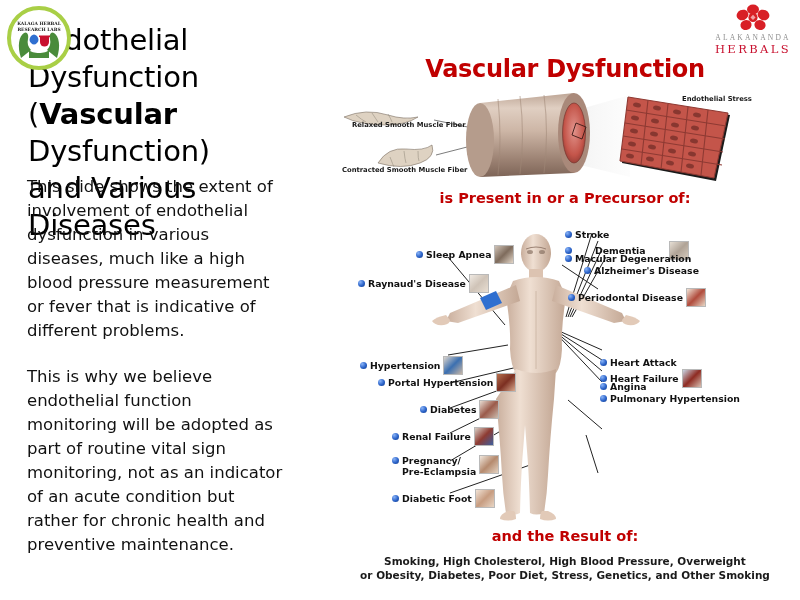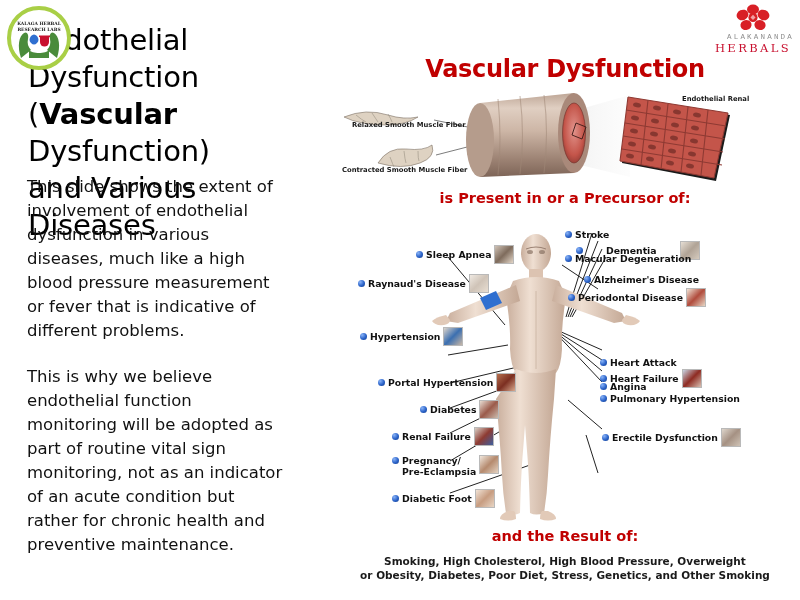--- a/index.html
+++ b/index.html
@@ -17,21 +17,21 @@
   }
   #slide-title b{font-weight:bold;}
   #body-text{
     position:absolute;left:27px;top:175px;width:260px;
     font-size:16.5px;line-height:24px;color:#111;
   }
   #body-text p{margin:0 0 22px 0;}
   
   #kalaga-logo{position:absolute;left:7px;top:6px;width:64px;height:64px;}
   #alakananda-logo{position:absolute;left:712px;top:4px;width:82px;height:52px;text-align:center;}
-  #alakananda-logo .al-name{font-size:7.5px;letter-spacing:2.2px;color:#8d8d8d;font-family:Liberation Mono, monospace;margin-top:1px;text-align:right;}
+  #alakananda-logo .al-name{font-size:7.5px;letter-spacing:2.2px;color:#8d8d8d;font-family:Liberation Serif, serif;margin-top:1px;}
   #alakananda-logo .al-sub{font-size:11.5px;letter-spacing:2.4px;color:#c8102e;font-family:"DejaVu Serif","Liberation Serif",serif;}
   
   #diagram{position:absolute;left:330px;top:0;width:470px;height:580px;}
   .red-head{
     color:#c00000;font-weight:bold;text-align:center;
     font-family:"DejaVu Sans","Liberation Sans",sans-serif;
   }
   #vd-title{position:absolute;left:0;top:55px;width:470px;font-size:24px;letter-spacing:-0.3px;}
   #precursor-line{position:absolute;left:0;top:190px;width:470px;font-size:14.5px;}
   #result-line{position:absolute;left:0;top:528px;width:470px;font-size:14.5px;}
@@ -184,21 +184,21 @@
           <ellipse cx="300" cy="71" rx="4" ry="2.4" transform="rotate(9 300 71)"></ellipse>
           <ellipse cx="320" cy="74" rx="4" ry="2.4" transform="rotate(9 320 74)"></ellipse>
           <ellipse cx="340" cy="78" rx="4" ry="2.4" transform="rotate(9 340 78)"></ellipse>
           <ellipse cx="360" cy="81" rx="4" ry="2.4" transform="rotate(9 360 81)"></ellipse>
         </g>
       </g>
     </svg>
 
     <div class="fiber-label" style="left:22px;top:36px;">Relaxed Smooth Muscle Fiber</div>
     <div class="fiber-label" style="left:12px;top:81px;">Contracted Smooth Muscle Fiber</div>
-    <div class="fiber-label" style="left:352px;top:10px;">Endothelial Renal</div>
+    <div class="fiber-label" style="left:352px;top:10px;">Endothelial Stress</div>
   </div>
 
   <div id="precursor-line" class="red-head">is Present in or a Precursor of:</div>
 
   <svg style="position:absolute;left:0;top:205px;" width="470" height="320" viewBox="0 0 470 320">
     <defs>
       <linearGradient id="skin" x1="0" y1="0" x2="1" y2="0">
         <stop offset="0%" stop-color="#cdb2a0"></stop>
         <stop offset="35%" stop-color="#eddbcd"></stop>
         <stop offset="70%" stop-color="#e0c8b6"></stop>
@@ -268,21 +268,21 @@
     <span class="txt">Sleep Apnea</span>
     <span class="thumb" style="background:linear-gradient(135deg,#cfc2b6,#7e6b5c,#e3d6c8);"></span>
   </div>
 
   <div class="lbl" style="left:28px;top:274px;">
     <span class="bullet"></span>
     <span class="txt">Raynaud's Disease</span>
     <span class="thumb" style="background:linear-gradient(135deg,#efe9e2,#cfc3b7,#e8ded2);"></span>
   </div>
 
-  <div class="lbl" style="left:30px;top:327px;">
+  <div class="lbl" style="left:30px;top:356px;">
     <span class="bullet"></span>
     <span class="txt">Hypertension</span>
     <span class="thumb" style="background:linear-gradient(135deg,#dcd4cb,#3b6fb0,#c7b6a6);"></span>
   </div>
 
   <div class="lbl" style="left:48px;top:373px;">
     <span class="bullet"></span>
     <span class="txt">Portal Hypertension</span>
     <span class="thumb" style="background:linear-gradient(135deg,#b5704f,#7c2f21,#d9a98e);"></span>
   </div>
@@ -311,30 +311,30 @@
   <div class="lbl" style="left:62px;top:489px;">
     <span class="bullet"></span>
     <span class="txt">Diabetic Foot</span>
     <span class="thumb" style="background:linear-gradient(135deg,#f1e3d6,#c79c80,#e8d6c5);"></span>
   </div>
 
   <div class="lbl" style="left:235px;top:229px;">
     <span class="bullet"></span>
     <span class="txt">Stroke</span>
   </div>
-  <div class="lbl" style="left:246px;top:241px;gap:23px;">
+  <div class="lbl" style="left:235px;top:241px;gap:23px;">
     <span class="bullet"></span>
     <span class="txt">Dementia</span>
     <span class="thumb" style="background:linear-gradient(135deg,#e6ded4,#b0a396,#d5cabd);"></span>
   </div>
   <div class="lbl" style="left:235px;top:253px;">
     <span class="bullet"></span>
     <span class="txt">Macular Degeneration</span>
   </div>
-  <div class="lbl" style="left:235px;top:274px;padding-left:19px;">
+  <div class="lbl" style="left:235px;top:265px;padding-left:19px;">
     <span class="bullet"></span>
     <span class="txt">Alzheimer's Disease</span>
   </div>
 
   <div class="lbl" style="left:238px;top:288px;">
     <span class="bullet"></span>
     <span class="txt">Periodontal Disease</span>
     <span class="thumb" style="background:linear-gradient(135deg,#f0e4d6,#b04b3c,#e8d8c6);"></span>
   </div>
 
@@ -349,25 +349,20 @@
   </div>
   <div class="lbl" style="left:270px;top:381px;">
     <span class="bullet"></span>
     <span class="txt">Angina</span>
   </div>
   <div class="lbl" style="left:270px;top:393px;">
     <span class="bullet"></span>
     <span class="txt">Pulmonary Hypertension</span>
   </div>
 
-  <div class="lbl" style="left:272px;top:428px;">
-    <span class="bullet"></span>
-    <span class="txt">Erectile Dysfunction</span>
-    <span class="thumb" style="background:linear-gradient(135deg,#ded6cc,#a59183,#cfc3b6);"></span>
-  </div>
 
 
   <div id="result-line" class="red-head">and the Result of:</div>
 
   <div id="factors-line">
     <div>Smoking, High Cholesterol, High Blood Pressure, Overweight</div>
     <div>or Obesity, Diabetes, Poor Diet, Stress, Genetics, and Other Smoking</div>
   </div>
 
 </div>

